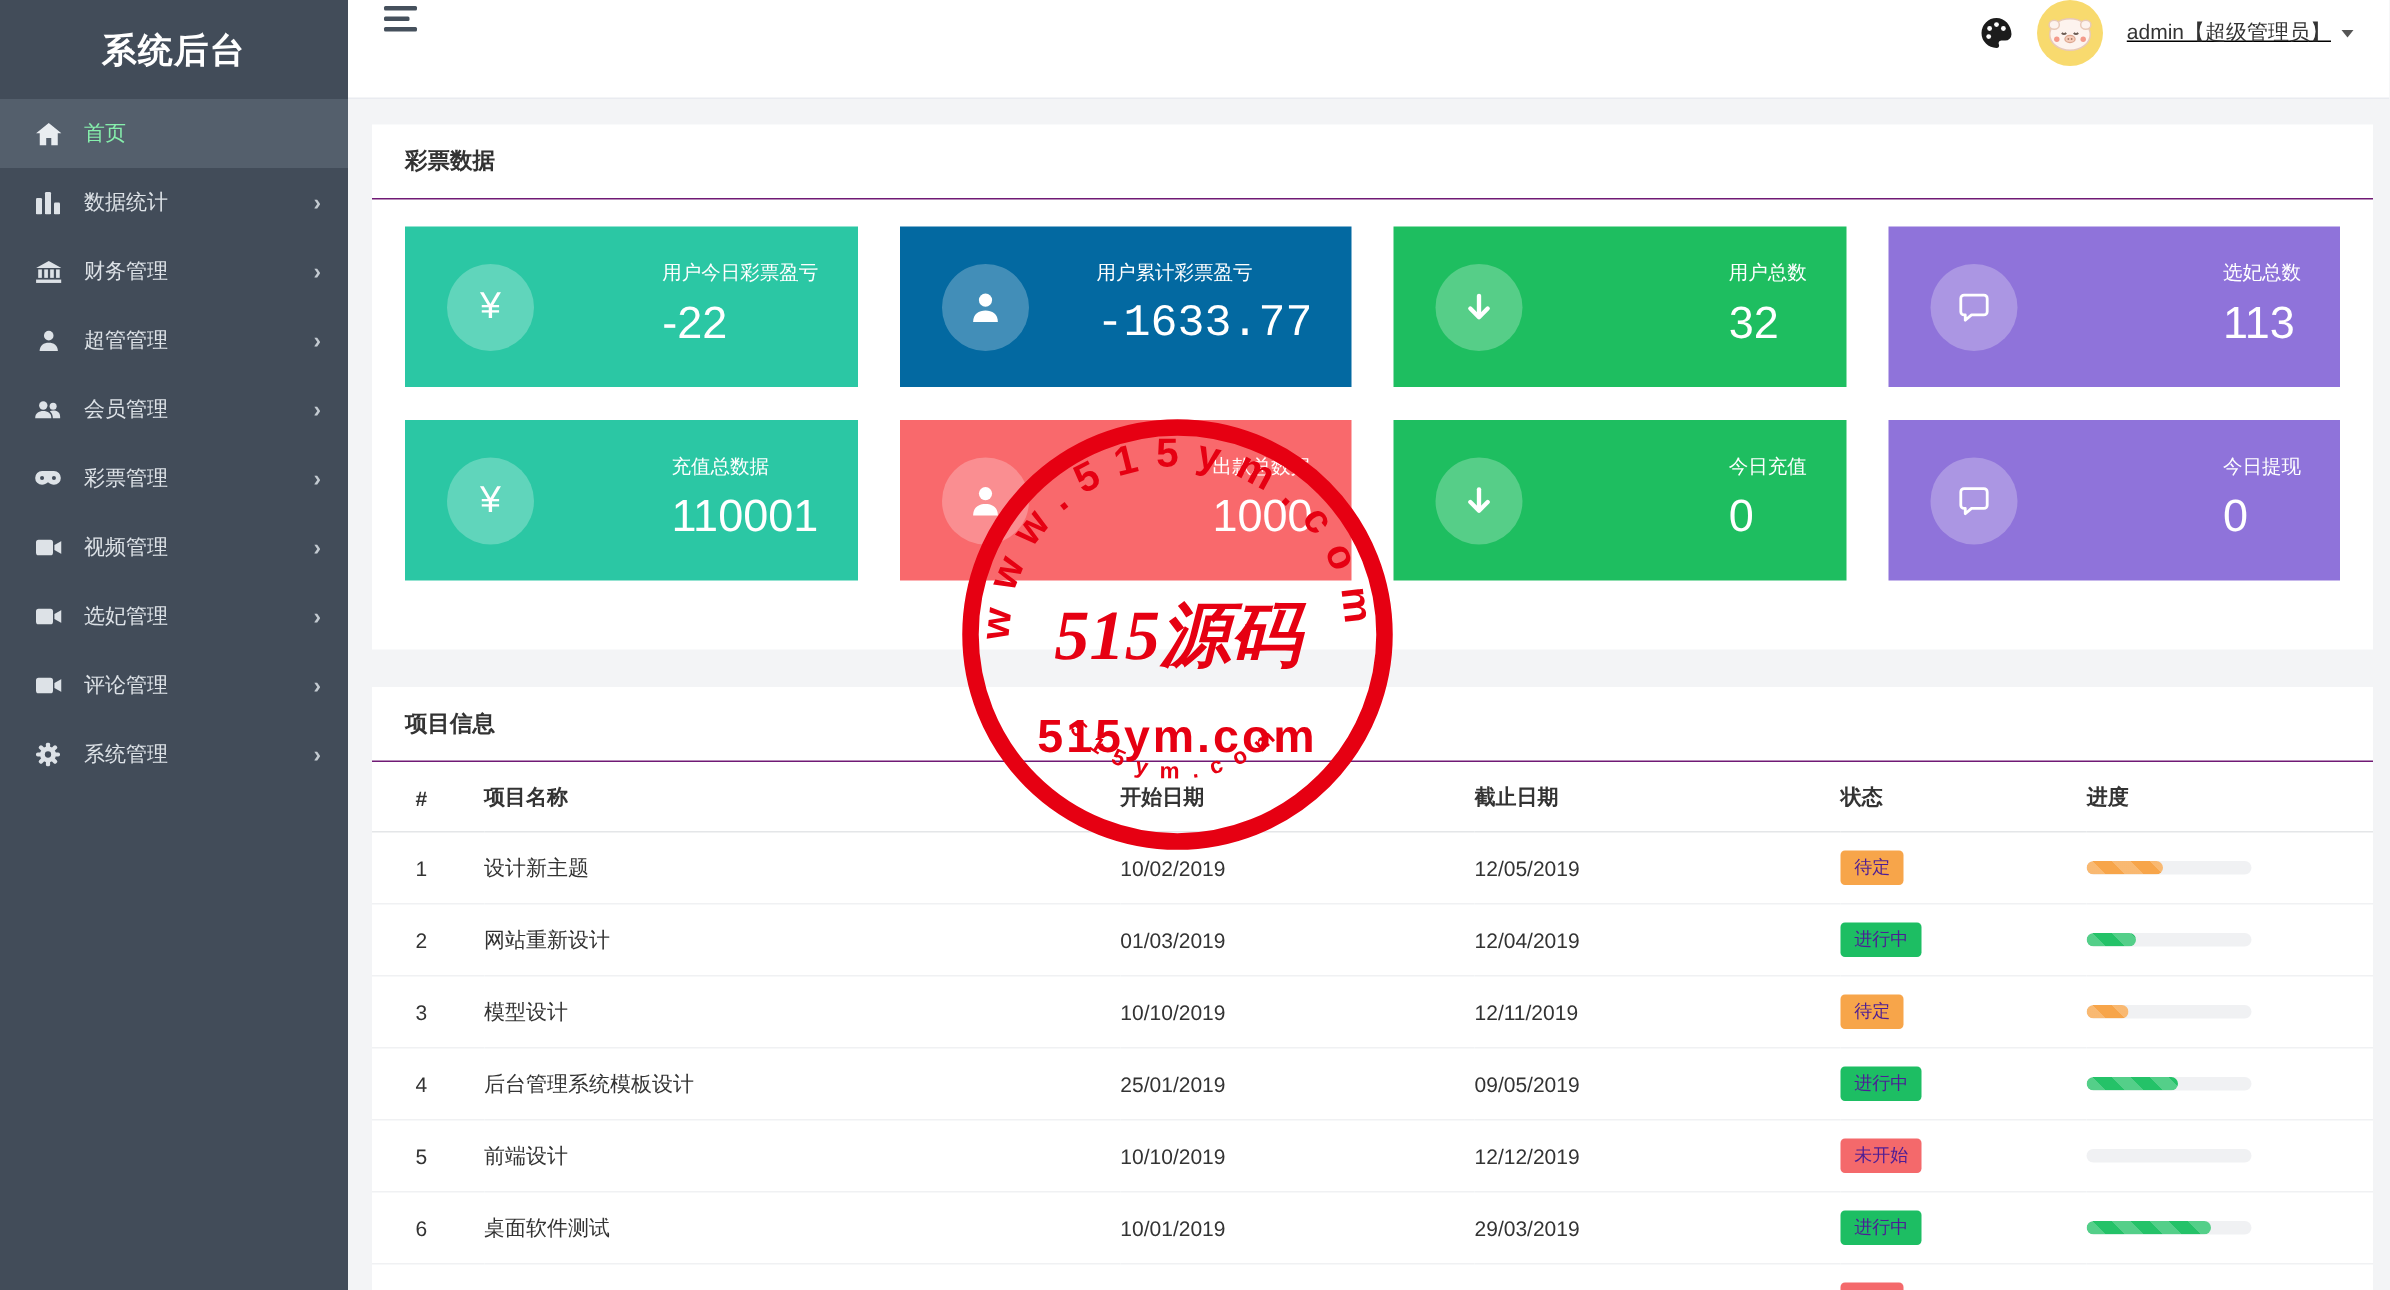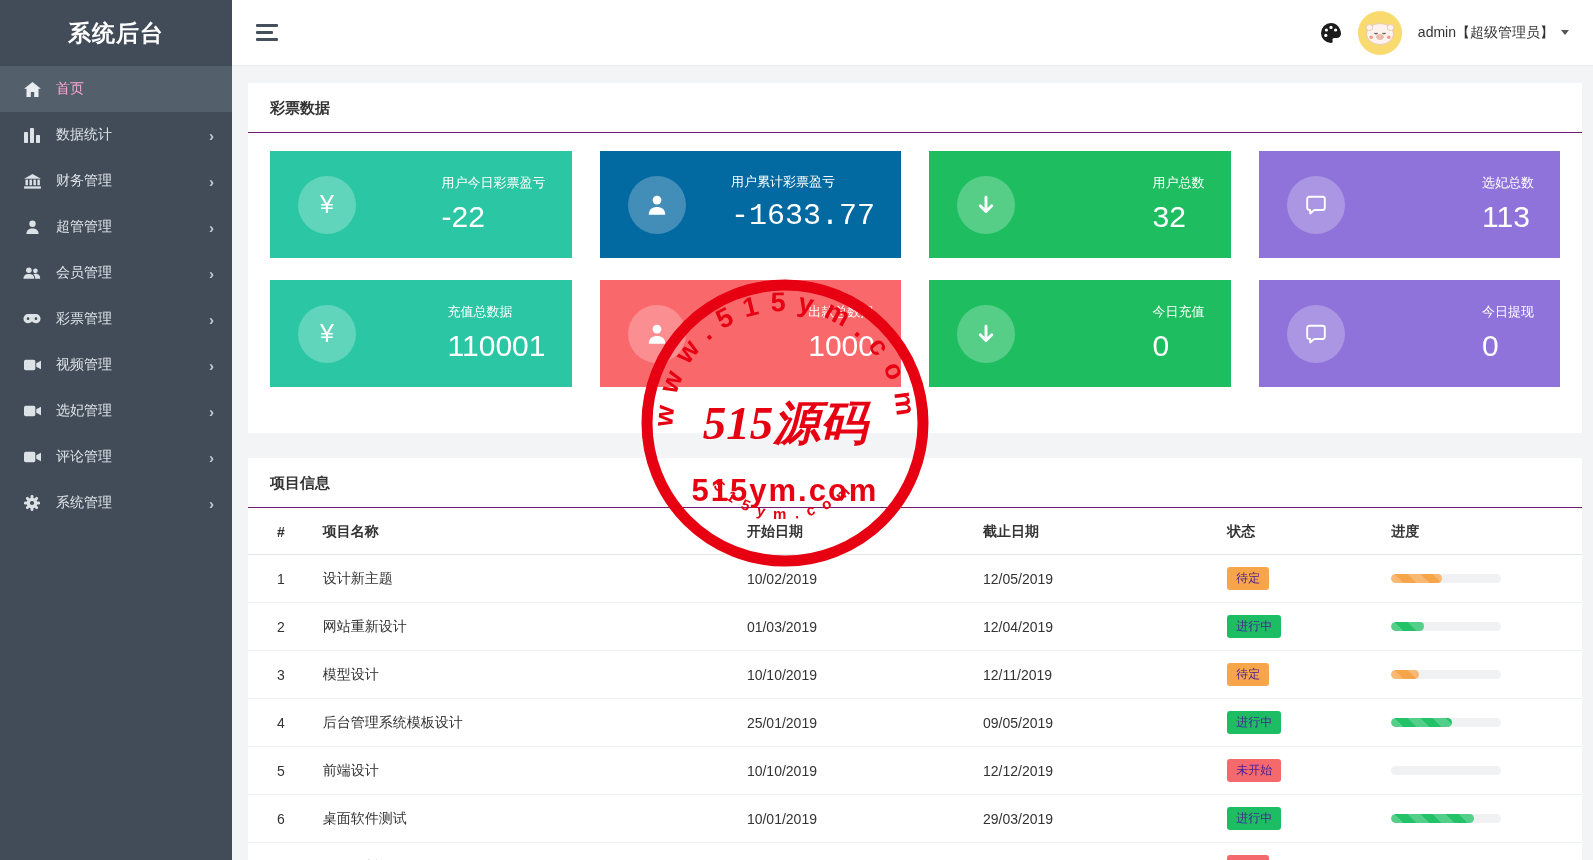--- a/index.html
+++ b/index.html
@@ -4,27 +4,27 @@
 <style>
   * { margin:0; padding:0; box-sizing:border-box; }
   html,body { width:1593px; height:860px; overflow:hidden; }
   body { font-family:"Liberation Sans", sans-serif; background:#f3f4f6; position:relative; }
 
   
   .sidebar { position:absolute; left:0; top:0; width:232px; height:860px; background:#424c59; z-index:5; }
   .sidebar-title { height:66px; line-height:66px; text-align:center; color:#fff; font-size:23px; font-weight:bold; letter-spacing:1px; }
   .menu { }
   .menu-item { height:46px; display:flex; align-items:center; padding:0 18px 0 22px; color:#dde2e7; font-size:14px; cursor:pointer; }
-  .menu-item.active { background:#545f6c; color:#f9a8d4; }
+  .menu-item.active { background:#545f6c; color:#86efac; }
   .mi-icon { width:20px; margin-right:14px; display:flex; align-items:center; justify-content:center; flex:none; }
   .mi-icon svg { display:block; }
   .chev { margin-left:auto; font-size:15px; color:#c3cad1; font-weight:bold; }
 
   
-  .header { position:absolute; left:232px; top:0; right:0; height:66px; background:#fff; border-bottom:1px solid #e9ebf0; display:flex; align-items:center; padding:0 24px; z-index:4; }
+  .header { position:absolute; left:232px; top:0; right:0; height:66px; background:#fff; border-bottom:1px solid #e9ebf0; display:flex; align-items:flex-start; padding:0 24px; z-index:4;text-decoration:underline; }
   .hamburger { width:24px; cursor:pointer; }
   .hamburger i { display:block; height:3px; background:#45505c; margin:4px 0; border-radius:1px; }
   .hamburger i:nth-child(1){ width:22px; }
   .hamburger i:nth-child(2){ width:17px; }
   .hamburger i:nth-child(3){ width:22px; }
   .header-right { margin-left:auto; display:flex; align-items:center; gap:16px; }
   .palette-btn { cursor:pointer; display:flex; }
   .avatar { width:44px; height:44px; border-radius:50%; background:#f8da6e; display:flex; align-items:center; justify-content:center; cursor:pointer; overflow:hidden; }
   .user-label { font-size:14px; color:#333; cursor:pointer; display:flex; align-items:center; gap:7px; }
   .caret-down { width:0; height:0; border-left:4.5px solid transparent; border-right:4.5px solid transparent; border-top:5px solid #555; }

